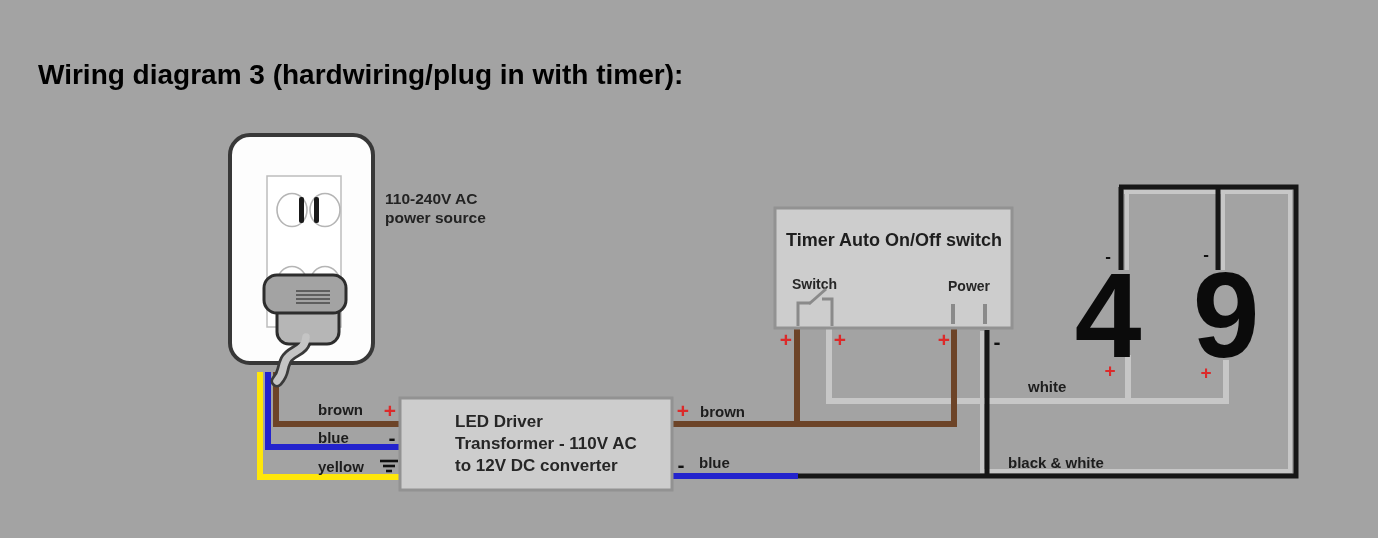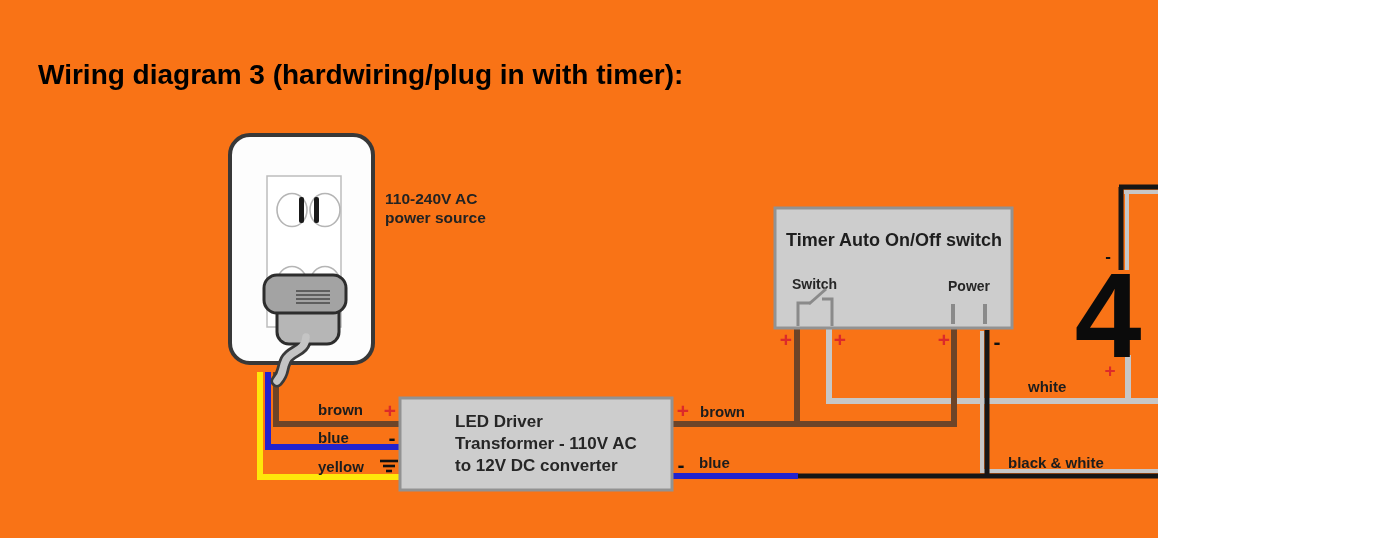--- a/index.html
+++ b/index.html
@@ -1,16 +1,16 @@
 <!DOCTYPE html>
 <html><head>
 <meta charset="utf-8">
 <style>
   html,body{margin:0;padding:0;background:#fff;}
-  .stage{position:relative;width:1158px;height:538px;background:#f97316;overflow:hidden;
+  .stage{position:relative;width:1378px;height:538px;background:#a3a3a3;overflow:hidden;
          font-family:"Liberation Sans","DejaVu Sans",sans-serif;}
   svg{display:block;}
   svg text{font-family:"Liberation Sans","DejaVu Sans",sans-serif;}
   .title-txt{font-size:28px;font-weight:bold;fill:#000000;}
   .lbl{font-size:15px;font-weight:bold;fill:#1d1d1d;}
   .src-lbl{font-size:15.5px;font-weight:bold;fill:#232323;}
   .box-txt{font-size:17px;font-weight:bold;fill:#262626;}
   .timer-title{font-size:18px;font-weight:bold;fill:#1e1e1e;}
   .sub-lbl{font-size:14px;font-weight:bold;fill:#262626;}
   .digit{font-size:120px;font-weight:bold;fill:#0b0b0b;letter-spacing:0;}

